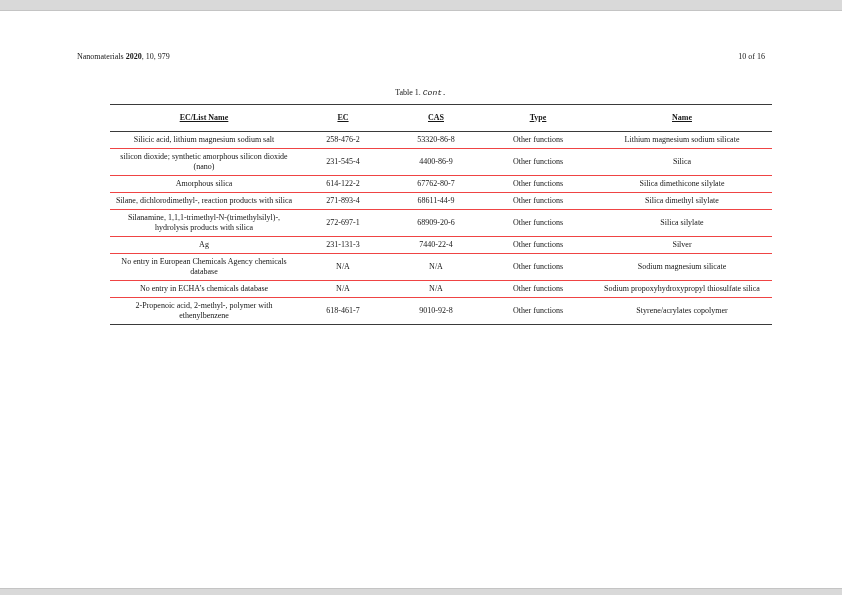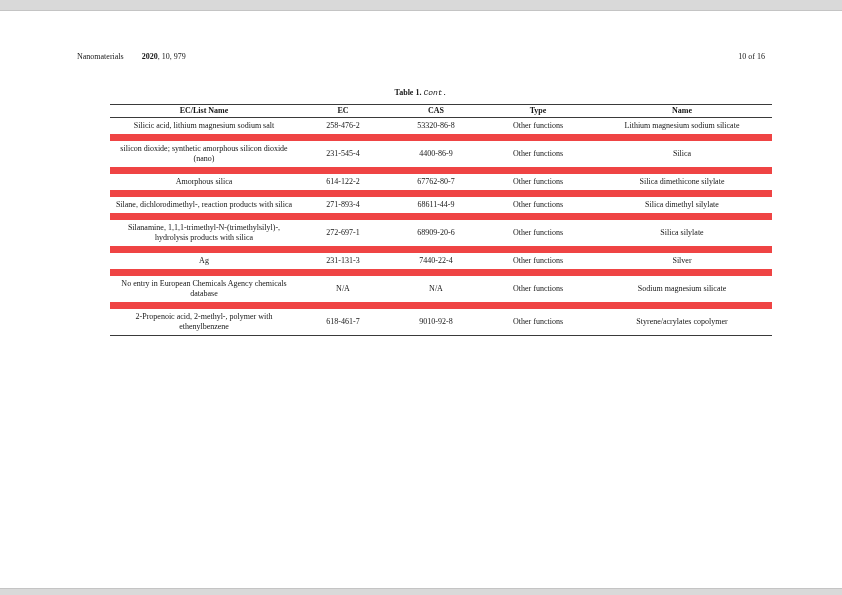--- a/index.html
+++ b/index.html
@@ -29,32 +29,32 @@
     top: 52px;
     left: 77px;
     right: 77px;
     display: flex;
     justify-content: space-between;
     align-items: baseline;
     font-size: 8px;
     line-height: 10px;
   }
   .journal-ref .it { }
-  .journal-ref .bd { font-weight: bold; margin-left: 16px; }
+  .journal-ref .bd { font-weight: bold; }
 
   .table-caption {
     position: absolute;
     top: 88px;
     left: 0;
     right: 0;
     text-align: center;
     font-size: 8px;
     line-height: 10px;
   }
-  .table-caption .label { font-weight: bold; }
+  .table-caption .label { font-weight: normal; }
   .table-caption .cont { font-style: italic; font-family: Liberation Mono, monospace; }
 
   table.data-table {
     position: absolute;
     top: 104px;
     left: 110px;
     width: 622px;
     border-collapse: collapse;
     table-layout: fixed;
     font-size: 8px;
@@ -63,26 +63,27 @@
   table.data-table th:nth-child(1), table.data-table td:nth-child(1) { width: 180px; }
   table.data-table th:nth-child(2), table.data-table td:nth-child(2) { width: 82px; }
   table.data-table th:nth-child(3), table.data-table td:nth-child(3) { width: 88px; }
   table.data-table th:nth-child(4), table.data-table td:nth-child(4) { width: 100px; }
   table.data-table th:nth-child(5), table.data-table td:nth-child(5) { width: 172px; }
 
   table.data-table th {
     border-top: 1px solid #3a3a3a;
     border-bottom: 1px solid #3a3a3a;
     font-weight: bold;
-    padding: 1px 4px;
+    padding: 8px 4px;
     text-align: center;
     vertical-align: middle;
+    text-decoration: underline;
   }
   table.data-table td {
-    border-bottom: 7px solid #ef4444;
+    border-bottom: 1px solid #ef4444;
     padding: 3px 4px;
     text-align: center;
     vertical-align: middle;
   }
   table.data-table tbody tr:last-child td {
     border-bottom: 1px solid #3a3a3a;
   }
 </style>
 </head>
 <body>
@@ -153,20 +154,27 @@
         <td>Silver</td>
       </tr>
       <tr>
         <td>No entry in European Chemicals Agency chemicals database</td>
         <td>N/A</td>
         <td>N/A</td>
         <td>Other functions</td>
         <td>Sodium magnesium silicate</td>
       </tr>
       <tr>
+        <td>No entry in ECHA’s chemicals database</td>
+        <td>N/A</td>
+        <td>N/A</td>
+        <td>Other functions</td>
+        <td>Sodium propoxyhydroxypropyl thiosulfate silica</td>
+      </tr>
+      <tr>
         <td>2-Propenoic acid, 2-methyl-, polymer with ethenylbenzene</td>
         <td>618-461-7</td>
         <td>9010-92-8</td>
         <td>Other functions</td>
         <td>Styrene/acrylates copolymer</td>
       </tr>
     </tbody>
 </table>
 
 <div class="viewer-edge bottom"></div>

